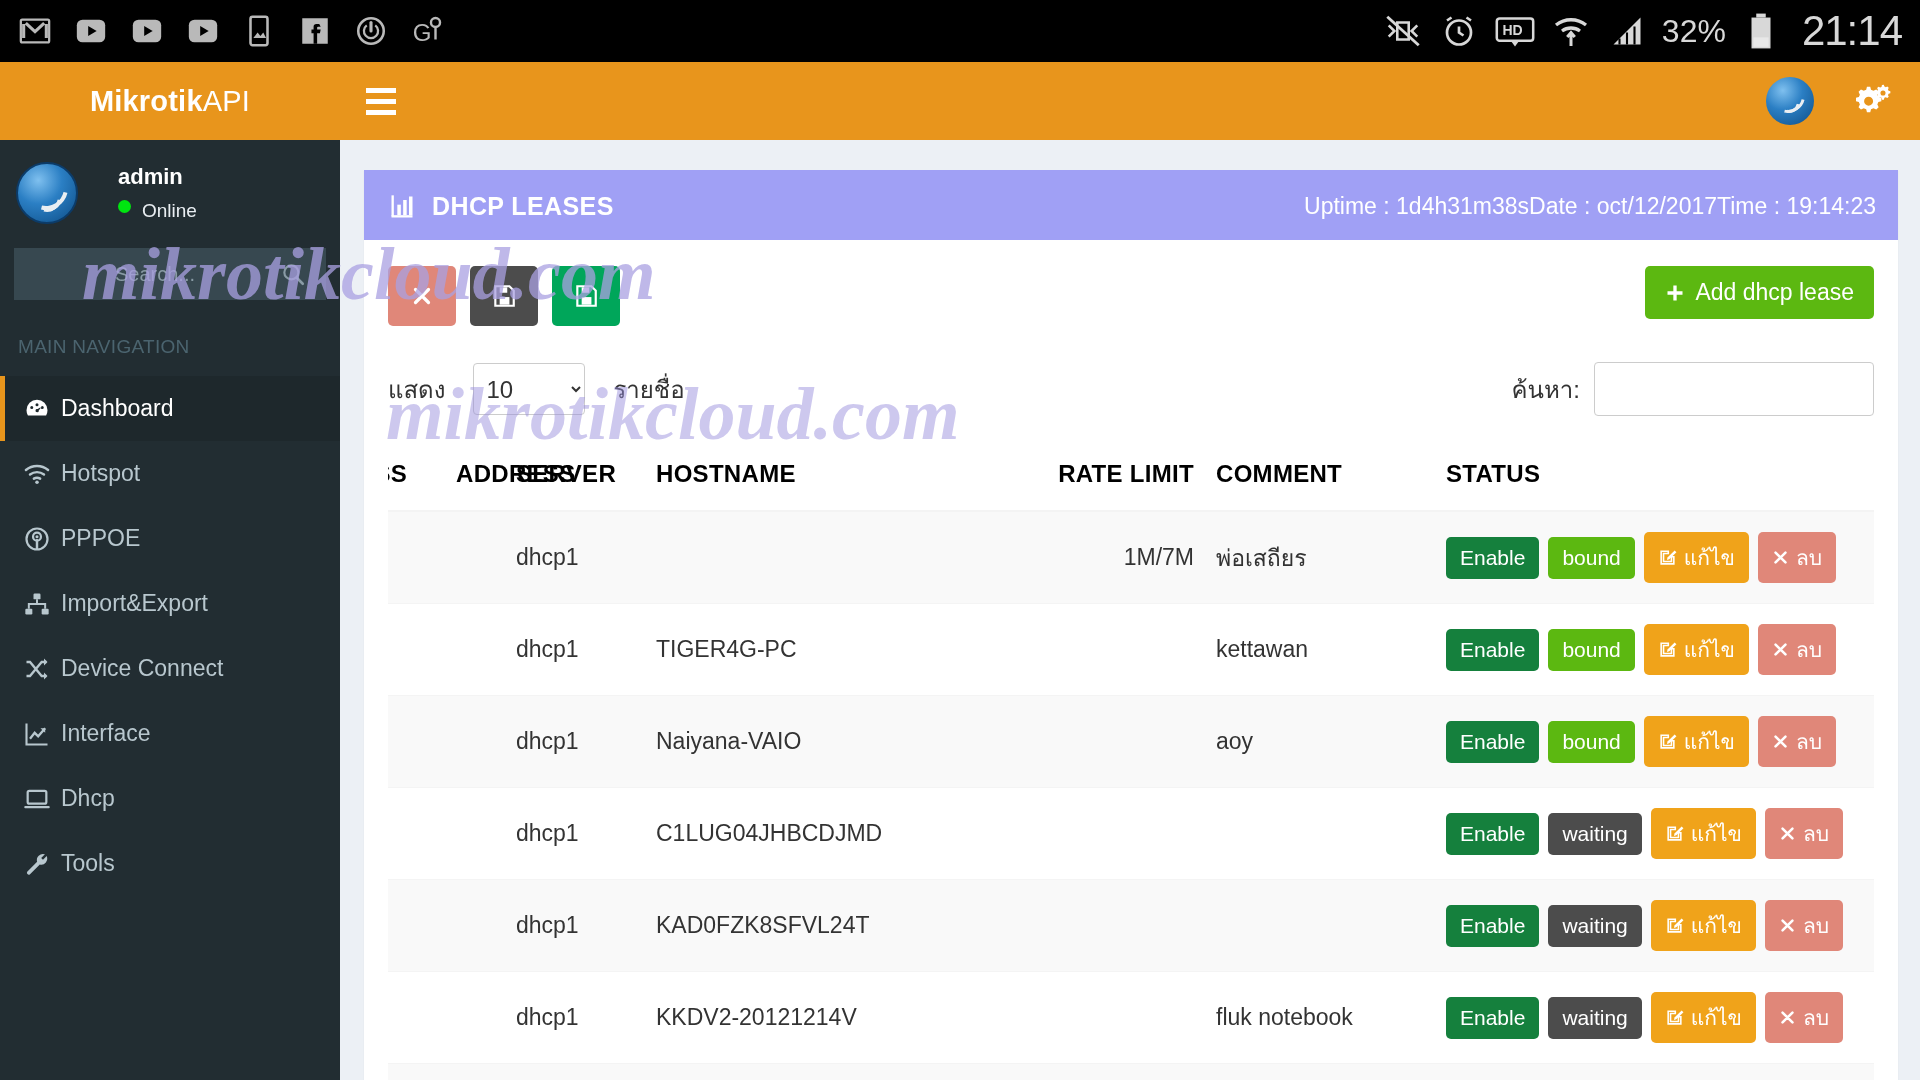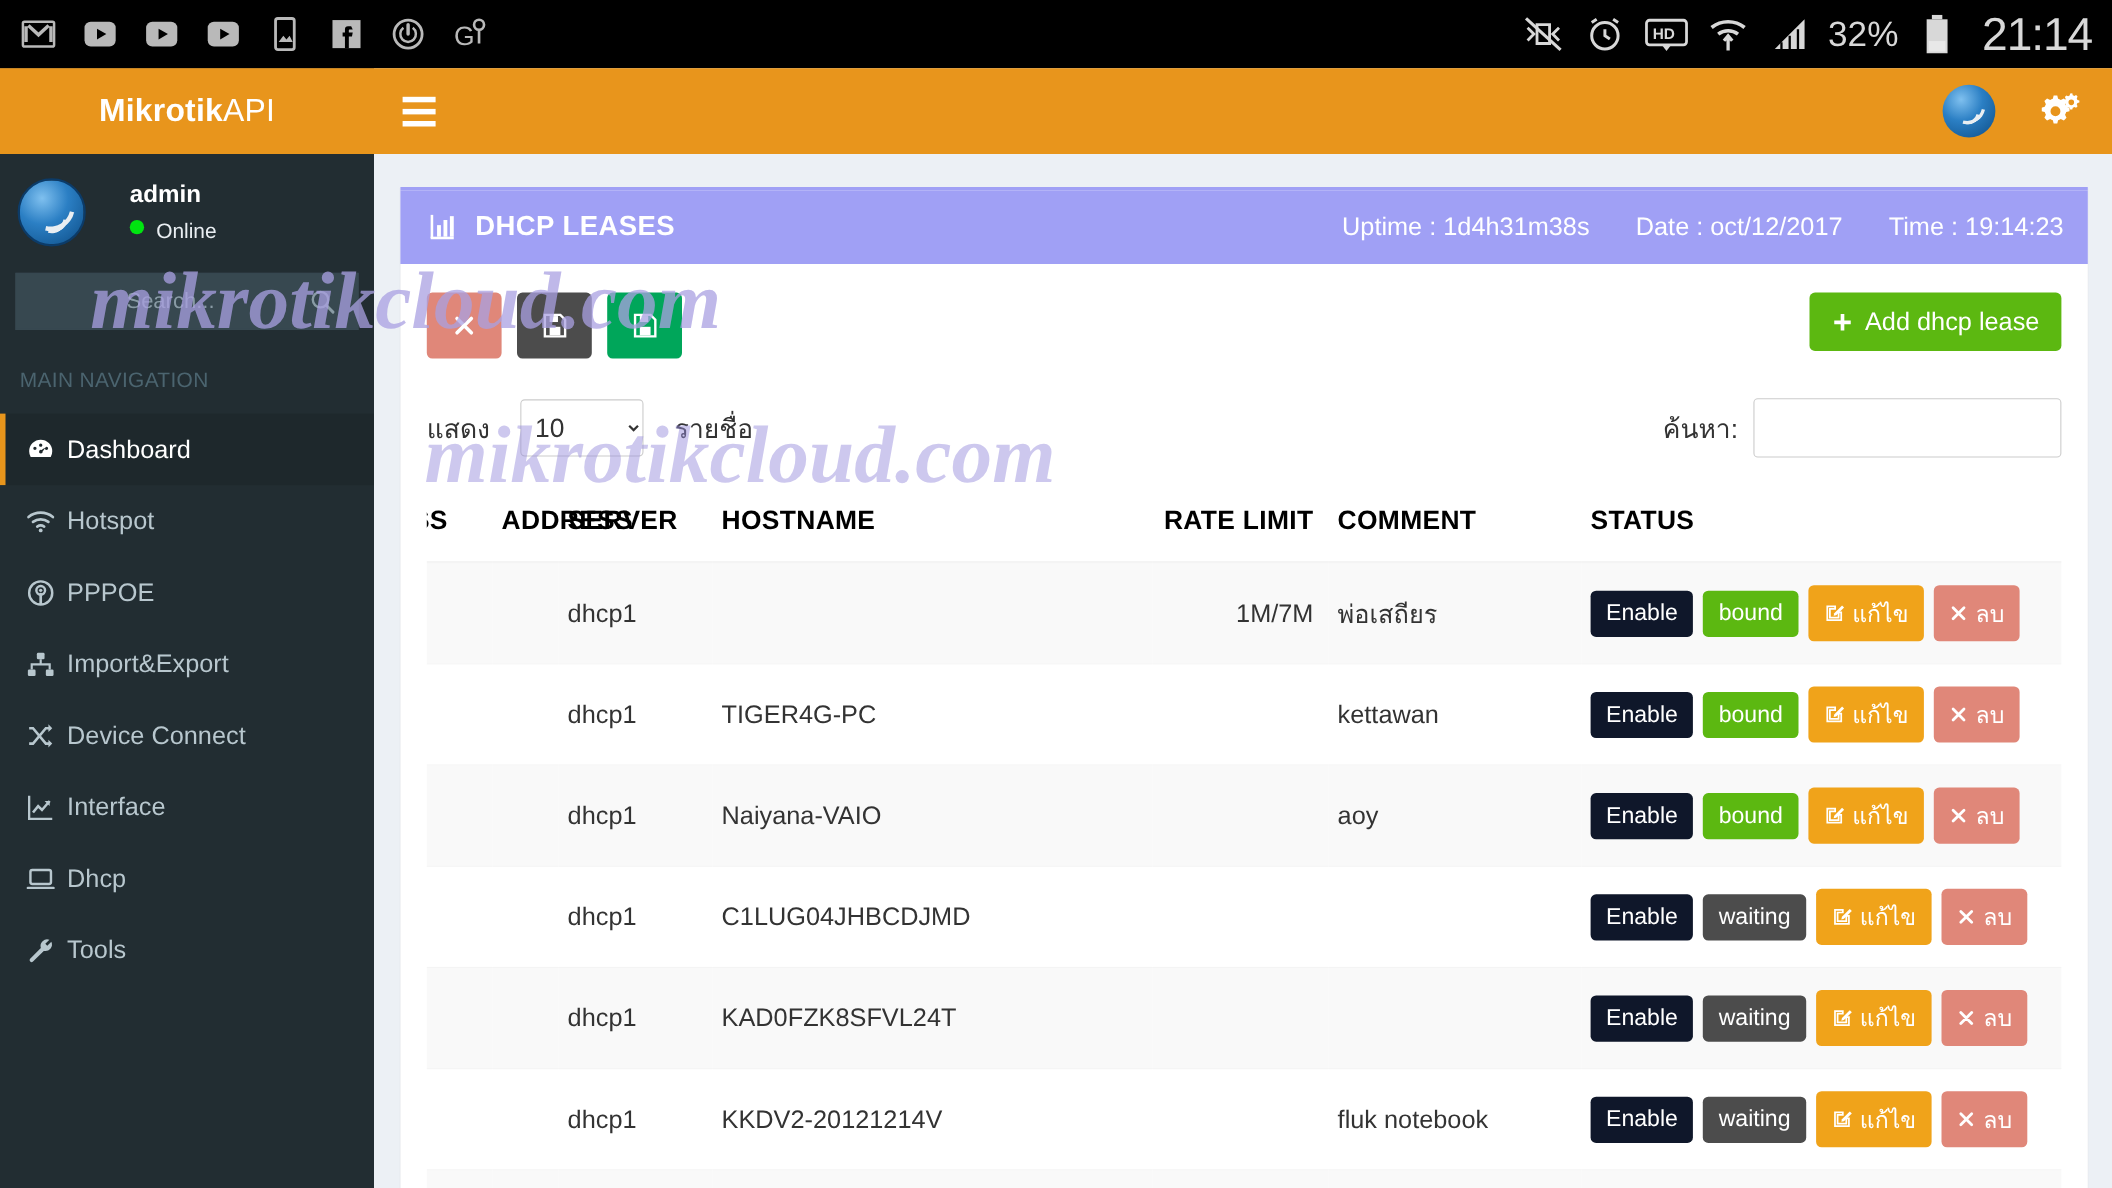--- a/index.html
+++ b/index.html
@@ -96,21 +96,21 @@
 
   .content { flex: 1; padding: 30px 22px 0 24px; overflow: hidden; position: relative; }
 
   .box { background: #fff; border-top: 3px solid #a0a0f5; box-shadow: 0 1px 1px rgba(0,0,0,.08); }
   .box-header {
     background: #a0a0f5; color: #fff; height: 67px; display: flex;
     align-items: center; justify-content: space-between; padding: 0 22px 0 24px;
   }
   .box-title { display: flex; align-items: center; font-size: 25px; font-weight: bold; letter-spacing: .4px; }
   .box-title .bi { margin-right: 16px; display: flex; }
-  .box-meta { display: flex; gap: 42px; font-size: 23px; }
+  .box-meta { display: flex; font-size: 23px; }
   .box-body { padding: 26px 24px 0 24px; }
 
   .toolbar { display: flex; align-items: flex-start; justify-content: space-between; }
   .tb-left { display: flex; gap: 14px; }
   .tb-btn {
     width: 68px; height: 60px; border: 0; border-radius: 5px; cursor: pointer;
     display: flex; align-items: center; justify-content: center; color: #fff;
   }
   .tb-red { background: #e08779; }
   .tb-gray { background: #4c4c4c; }
@@ -153,21 +153,21 @@
   .c-rate  { width: 160px; text-align: right; padding-right: 14px; }
   .c-comm  { width: 230px; }
   .c-stat  { width: 580px; }
 
   .acts { display: flex; align-items: center; gap: 9px; }
   .bt {
     border: 0; border-radius: 5px; color: #fff; cursor: pointer; font-size: 21px;
     padding: 9px 14px; display: inline-flex; align-items: center; gap: 7px;
     font-family: "Liberation Sans", sans-serif; white-space: nowrap;
   }
-  .bt-enable { background: #0f172a; }
+  .bt-enable { background: #15803d; }
   .bt-bound  { background: #5cb811; }
   .bt-waiting{ background: #4c4c4c; }
   .bt-edit   { background: #f0a31a; }
   .bt-del    { background: #e08779; }
 
   
   .watermark {
     position: absolute; left: 46px; top: 232px; z-index: 40; pointer-events: none;
     font-family: "Liberation Serif", "DejaVu Serif", serif;
     font-style: italic; font-weight: bold; font-size: 74px;

